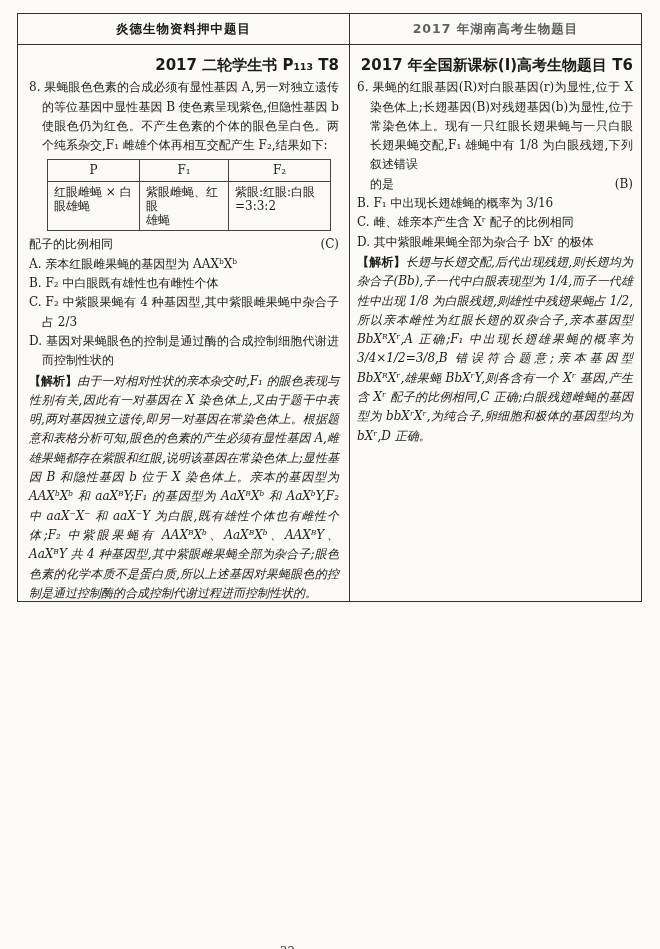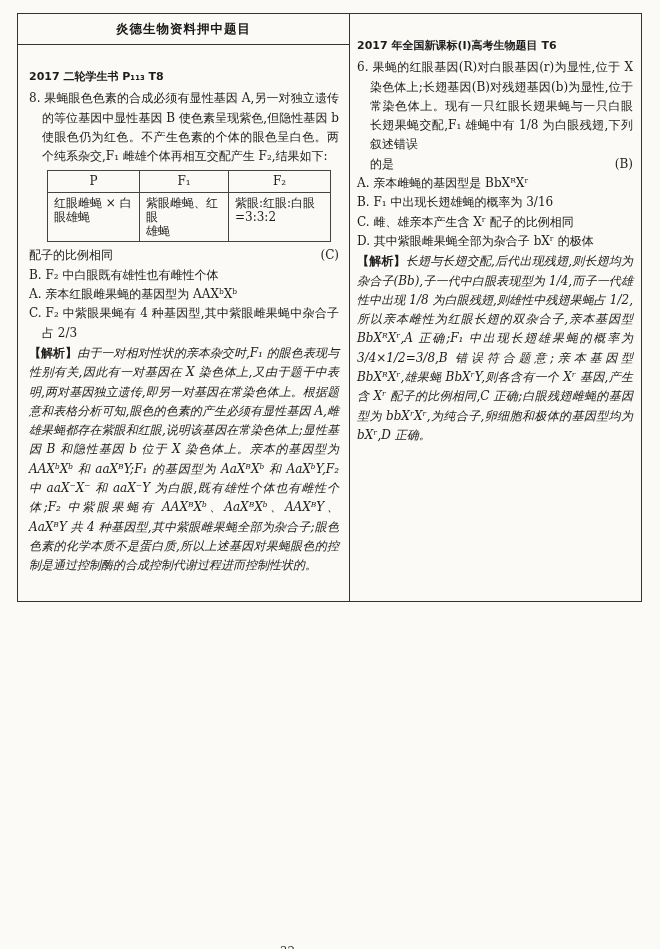--- a/index.html
+++ b/index.html
@@ -36,22 +36,22 @@
 
   .col-body{
     padding:5px 10px 0 11px;
     font-size:12px;line-height:19.3px;
     text-align:justify;
   }
   .col-right .col-body{padding:5px 8px 0 7px;}
 
   .source{
     font-family:"DejaVu Sans","Liberation Sans",sans-serif;
-    font-weight:bold;font-size:11px;
-    margin:17px 0 3px 0;text-align:left;
+    font-weight:bold;font-size:15px;
+    margin:6px 0 3px 0;text-align:right;
   }
   .para{margin:0;}
   .hang{padding-left:13px;text-indent:-13px;}
 
   table.inner-table{
     border-collapse:collapse;
     margin:4px 0 4px 18px;
     width:283px;table-layout:fixed;
   }
   table.inner-table th, table.inner-table td{
@@ -118,40 +118,43 @@
               <td>紫眼:红眼:白眼
 =3:3:2</td>
             </tr>
           </tbody>
         </table>
 
         <div class="stem-row">
           <span>配子的比例相同</span>
           <span>(C)</span>
         </div>
+        <div class="option">A. 亲本红眼雌果蝇的基因型为 AAXᵇXᵇ</div>
         <div class="option">B. F₂ 中白眼既有雄性也有雌性个体</div>
-        <div class="option">A. 亲本红眼雌果蝇的基因型为 AAXᵇXᵇ</div>
         <div class="option">C. F₂ 中紫眼果蝇有 4 种基因型,其中紫眼雌果蝇中杂合子占 2/3</div>
+        <div class="option">D. 基因对果蝇眼色的控制是通过酶的合成控制细胞代谢进而控制性状的</div>
 
         <p class="analysis">
           <span class="analysis-label">【解析】</span><span>由于一对相对性状的亲本杂交时,F₁ 的眼色表现与性别有关,因此有一对基因在 X 染色体上,又由于题干中表明,两对基因独立遗传,即另一对基因在常染色体上。根据题意和表格分析可知,眼色的色素的产生必须有显性基因 A,雌雄果蝇都存在紫眼和红眼,说明该基因在常染色体上;显性基因 B 和隐性基因 b 位于 X 染色体上。亲本的基因型为 AAXᵇXᵇ 和 aaXᴮY;F₁ 的基因型为 AaXᴮXᵇ 和 AaXᵇY,F₂ 中 aaX⁻X⁻ 和 aaX⁻Y 为白眼,既有雄性个体也有雌性个体;F₂ 中紫眼果蝇有 AAXᴮXᵇ、AaXᴮXᵇ、AAXᴮY、AaXᴮY 共 4 种基因型,其中紫眼雌果蝇全部为杂合子;眼色色素的化学本质不是蛋白质,所以上述基因对果蝇眼色的控制是通过控制酶的合成控制代谢过程进而控制性状的。</span>
         </p>
       </div>
     </div>
 
     <div class="col col-right">
+      <div class="col-header">
+        <span>2017 年湖南高考生物题目</span>
+      </div>
       <div class="col-body">
         <div class="source">2017 年全国新课标(Ⅰ)高考生物题目 T6</div>
         <p class="para hang">6. 果蝇的红眼基因(R)对白眼基因(r)为显性,位于 X 染色体上;长翅基因(B)对残翅基因(b)为显性,位于常染色体上。现有一只红眼长翅果蝇与一只白眼长翅果蝇交配,F₁ 雄蝇中有 1/8 为白眼残翅,下列叙述错误</p>
 
         <div class="stem-row" style="padding-left:13px;">
           <span>的是</span>
           <span>(B)</span>
         </div>
-        <div class="option">A. 亲本雌蝇的基因型是 BbXᴿXʳ</div>
         <div class="option">B. F₁ 中出现长翅雄蝇的概率为 3/16</div>
         <div class="option">C. 雌、雄亲本产生含 Xʳ 配子的比例相同</div>
         <div class="option">D. 其中紫眼雌果蝇全部为杂合子 bXʳ 的极体</div>
 
         <p class="analysis">
           <span class="analysis-label">【解析】</span><span>长翅与长翅交配,后代出现残翅,则长翅均为杂合子(Bb),子一代中白眼表现型为 1/4,而子一代雄性中出现 1/8 为白眼残翅,则雄性中残翅果蝇占 1/2,所以亲本雌性为红眼长翅的双杂合子,亲本基因型 BbXᴿXʳ,A 正确;F₁ 中出现长翅雄果蝇的概率为 3/4×1/2=3/8,B 错误符合题意;亲本基因型 BbXᴿXʳ,雄果蝇 BbXʳY,则各含有一个 Xʳ 基因,产生含 Xʳ 配子的比例相同,C 正确;白眼残翅雌蝇的基因型为 bbXʳXʳ,为纯合子,卵细胞和极体的基因型均为 bXʳ,D 正确。</span>
         </p>
       </div>
     </div>
 

